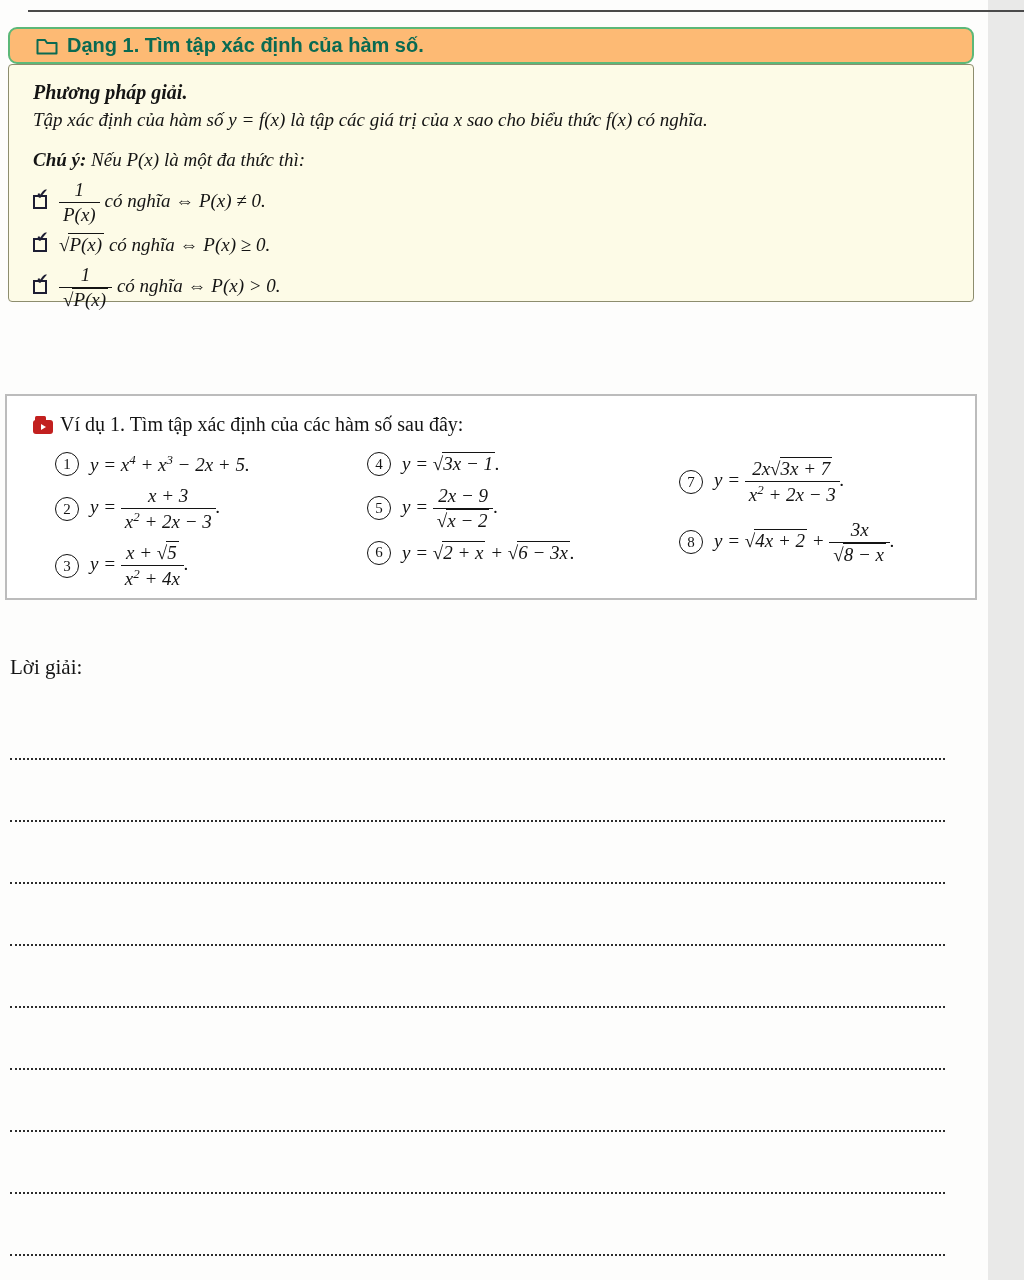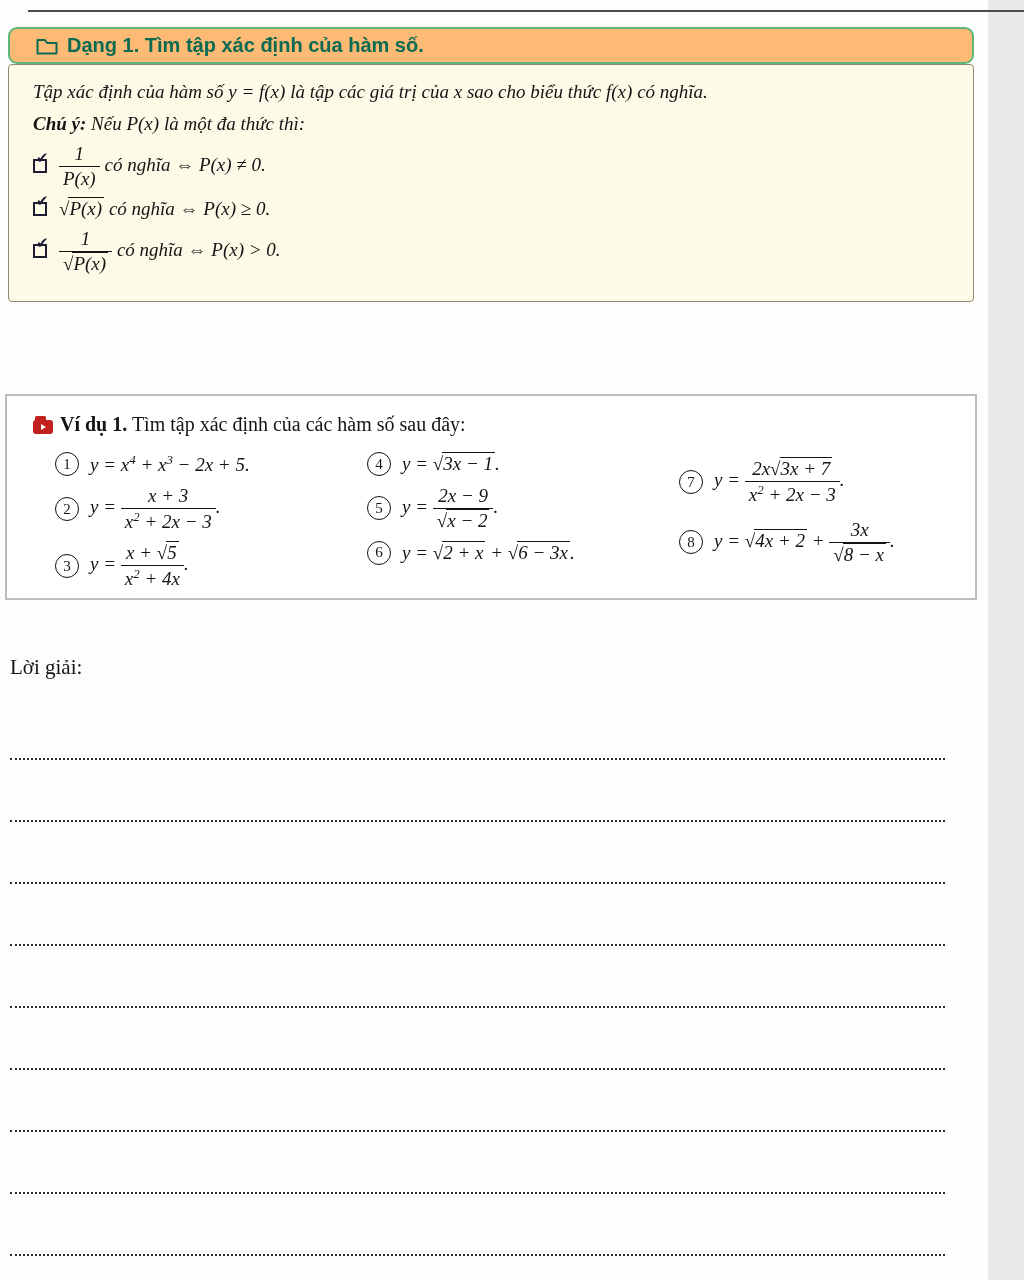--- a/index.html
+++ b/index.html
@@ -37,22 +37,22 @@
   
   .method-box {
     position:absolute; left:8px; top:64px; width:966px; height:238px;
     background:#fdfbe7;
     border:1px solid #8d8d6e;
     border-radius:4px;
     padding:16px 24px 0 24px;
     font-size:19px;
   }
   .method-title { font-weight:bold; font-style:italic; font-size:20px; }
-  .method-intro { font-style:italic; }
-  .method-note  { font-style:italic; margin-top:10px; }
+  .method-intro { font-style:italic; margin-top:5px; }
+  .method-note  { font-style:italic; margin-top:18px; }
   .method-note b { font-weight:bold; }
   .check-item {
     display:flex; align-items:center; gap:12px;
     font-style:italic; margin-top:8px;
   }
   .checkbox {
     position:relative; width:14px; height:14px;
     border:2px solid #1d1d33; flex:0 0 auto;
     background:#fdfbe7;
   }
@@ -71,21 +71,21 @@
   sup { font-size:0.68em; }
 
   
   .example-box {
     position:absolute; left:5px; top:394px; width:972px; height:206px;
     background:#ffffff;
     border:2px solid #bcbcbc;
     padding:17px 14px 0 26px;
   }
   .example-header { font-size:20px; display:flex; align-items:center; gap:7px; }
-  .example-label { font-weight:bold; }
+  .example-label { font-weight:normal; }
   .problems {
     display:grid; grid-template-columns:312px 312px 1fr;
     margin-top:16px; padding-left:22px;
   }
   .pcol { display:flex; flex-direction:column; gap:9px; }
   .pcol.third { padding-top:6px; gap:13px; }
   .problem { display:flex; align-items:center; gap:11px; font-size:19px; }
   .pnum {
     width:24px; height:24px; border:1.6px solid #111; border-radius:50%;
     display:flex; align-items:center; justify-content:center;
@@ -110,20 +110,21 @@
 <div class="header-box">
   <span style="display:inline-flex;">
     <svg width="22" height="18" viewBox="0 0 22 18" fill="none" stroke="#0a6a52" stroke-width="2" stroke-linejoin="round">
       <path d="M1.5 3 h7.5 l2 3 h9.5 v10.5 h-19 z"></path>
     </svg>
   </span>
   <span class="header-title">Dạng 1. Tìm tập xác định của hàm số.</span>
 </div>
 
 <div class="method-box">
+  <div class="method-title">Phương pháp giải.</div>
   <div class="method-intro">Tập xác định của hàm số y = f(x) là tập các giá trị của x sao cho biểu thức f(x) có nghĩa.</div>
   <div class="method-note">
     <b>Chú ý:</b>
     <span>Nếu P(x) là một đa thức thì:</span>
   </div>
 
   <div class="check-item">
     <span class="checkbox">
         <span class="check">✔</span>
       </span>

